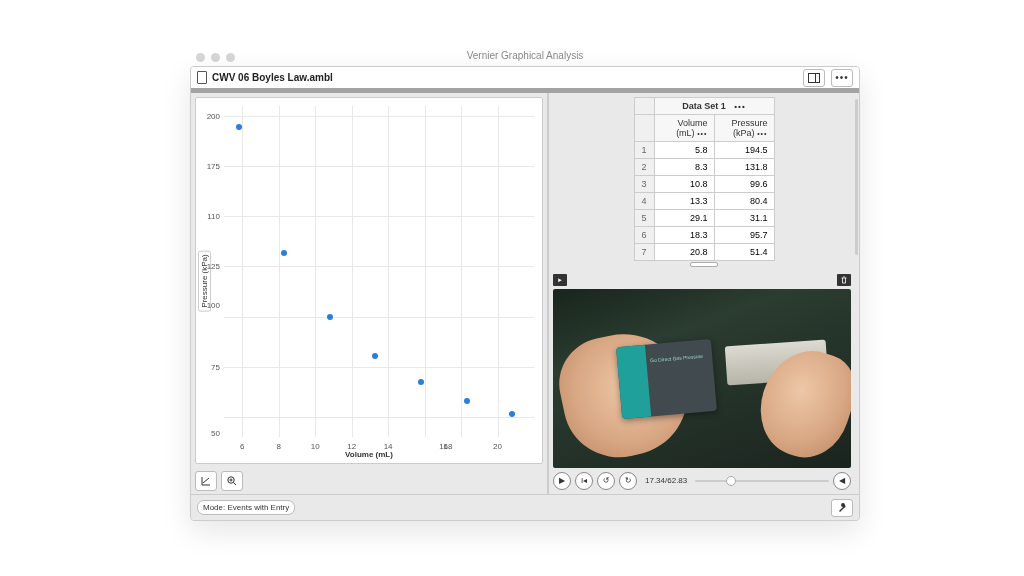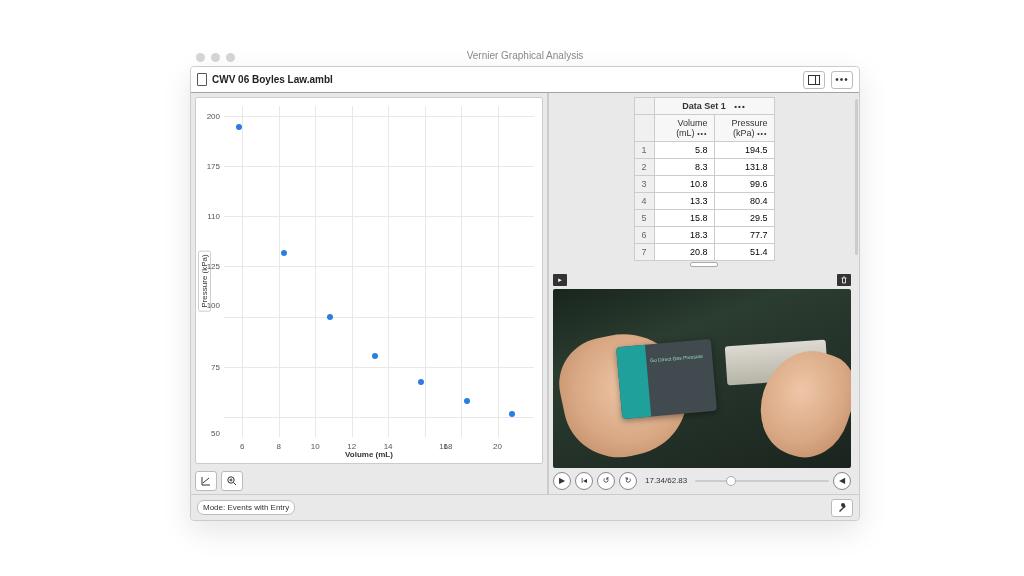--- a/index.html
+++ b/index.html
@@ -1,21 +1,21 @@
 <!DOCTYPE html>
 <html><head>
 <meta charset="utf-8">
 <style>
   * { box-sizing: border-box; margin: 0; padding: 0; font-family: -apple-system, BlinkMacSystemFont, "Segoe UI", sans-serif; }
   body { background: #fff; width: 1024px; height: 576px; overflow: hidden; position: relative; }
   .traffic-lights { position: absolute; top: 53px; left: 196px; display: flex; gap: 6px; }
   .tl { width: 9px; height: 9px; border-radius: 50%; background: #d6d6d6; }
   .titlebar { position: absolute; top: 50px; left: 190px; width: 670px; text-align: center; font-size: 10px; color: #8a8a8a; }
   .app-window { position: absolute; top: 66px; left: 190px; width: 670px; height: 455px; background: #e9e9e9; border: 1px solid #ccc; border-radius: 4px; box-shadow: 0 10px 30px rgba(0,0,0,0.1); overflow: hidden; display: flex; flex-direction: column; }
-  .toolbar { height: 26px; background: #fff; border-bottom: 1px solid #a3a3a3; display: flex; align-items: center; padding: 0 6px; }
+  .toolbar { height: 26px; background: #fff; border-bottom: 5px solid #a3a3a3; display: flex; align-items: center; padding: 0 6px; }
   .doc-icon { width: 10px; height: 13px; border: 1px solid #555; border-radius: 1px; margin-right: 5px; position: relative; }
   .file-title { font-size: 10px; font-weight: 600; color: #222; }
   .toolbar-right { margin-left: auto; display: flex; gap: 6px; }
   .tb-btn { width: 22px; height: 18px; border: 1px solid #bbb; border-radius: 3px; background: #fff; display: flex; align-items: center; justify-content: center; cursor: pointer; }
   .layout-icon { width: 12px; height: 10px; border: 1px solid #333; position: relative; }
   .layout-icon::after { content: ""; position: absolute; top: 0; bottom: 0; left: 55%; border-left: 1px solid #333; }
   .dots { font-size: 10px; letter-spacing: 1px; color: #333; }
   .workspace { flex: 1; display: flex; min-height: 0; }
   .left-pane { width: 358px; display: flex; flex-direction: column; border-right: 2px solid #ccc; }
   .graph-area { flex: 1; background: #fff; margin: 4px; border: 1px solid #ccc; border-radius: 2px; position: relative; }
@@ -179,27 +179,27 @@
                 <td>10.8</td>
                 <td>99.6</td>
               </tr>
               <tr>
                 <td class="row-num">4</td>
                 <td>13.3</td>
                 <td>80.4</td>
               </tr>
               <tr>
                 <td class="row-num">5</td>
-                <td>15.8</td>
-                <td>29.5</td>
+                <td>29.1</td>
+                <td>31.1</td>
               </tr>
               <tr>
                 <td class="row-num">6</td>
                 <td>18.3</td>
-                <td>77.7</td>
+                <td>95.7</td>
               </tr>
               <tr>
                 <td class="row-num">7</td>
                 <td>20.8</td>
                 <td>51.4</td>
               </tr>
             </tbody>
         </table>
         <div class="right-scroll"></div>
       </div>

